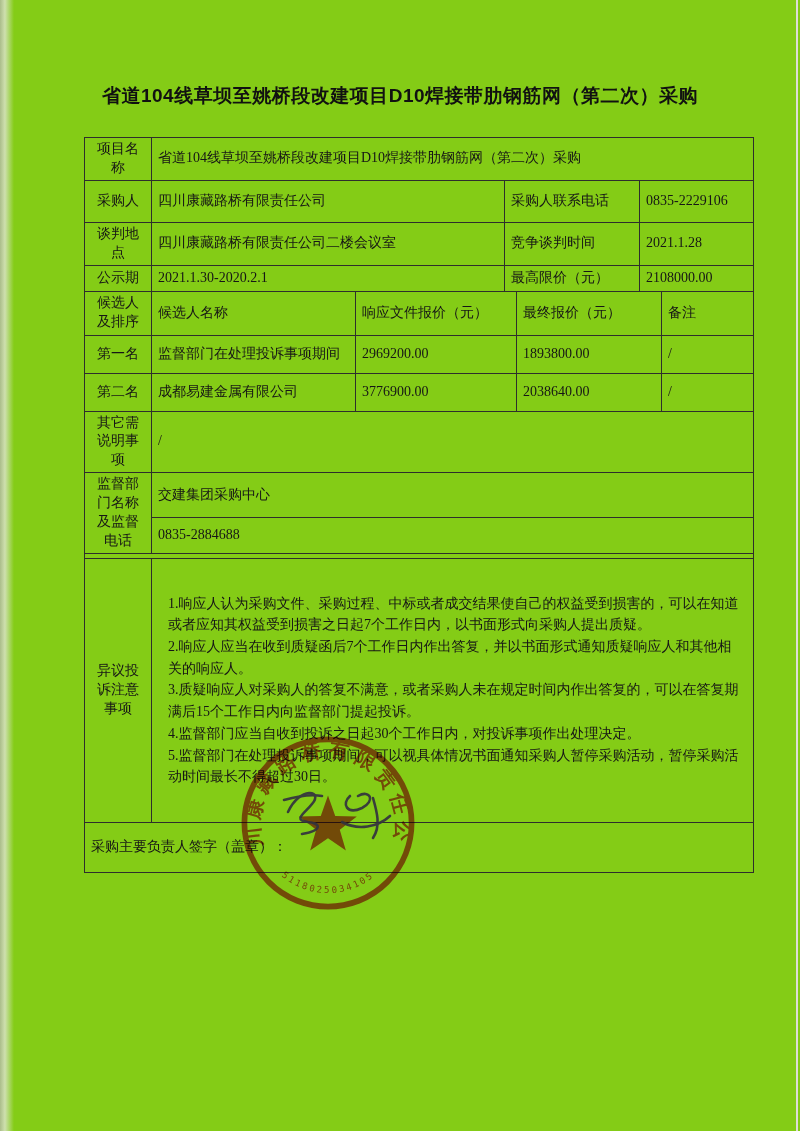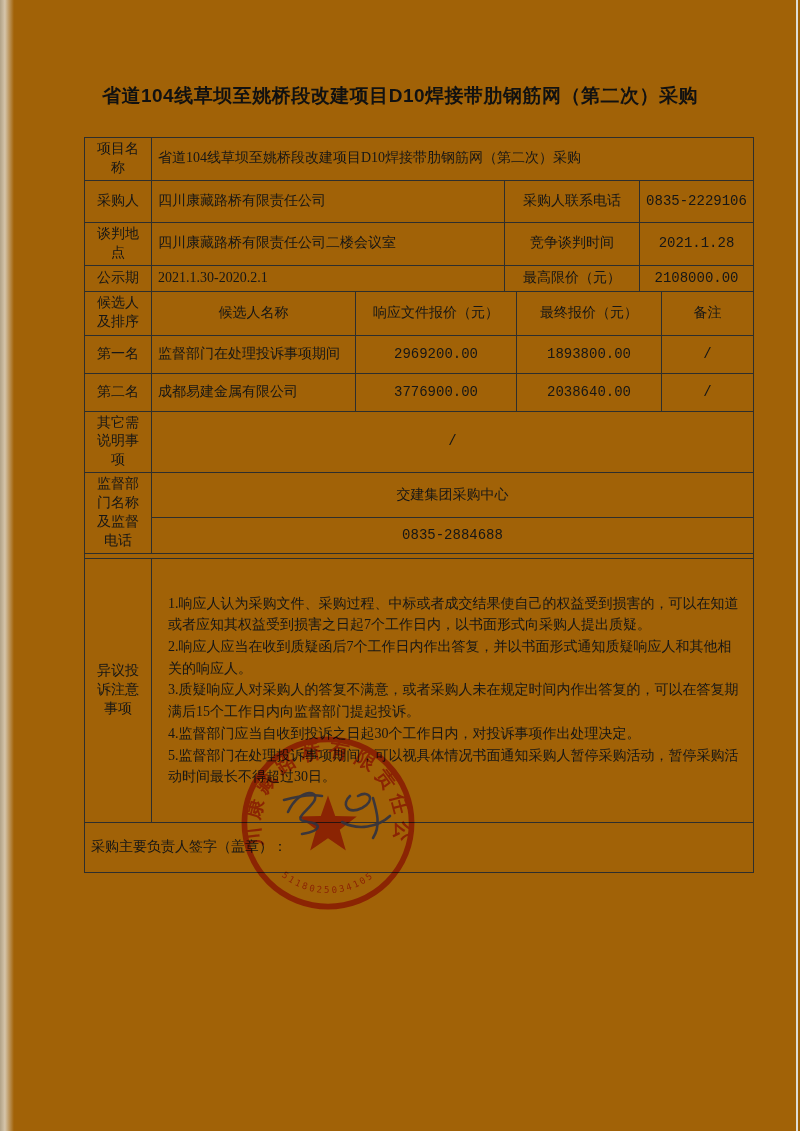--- a/index.html
+++ b/index.html
@@ -4,41 +4,41 @@
 <style>
   html,body{margin:0;padding:0;}
   body{
     width:800px;height:1131px;
     background:#f7f6f3;
     font-family:"Liberation Serif", serif;
     color:#161616;
     position:relative;
     overflow:hidden;
   }
-  .page{position:absolute;inset:0;background:#a16207;}
+  .page{position:absolute;inset:0;background:#84cc16;}
   .edge-left{position:absolute;left:0;top:0;width:14px;height:100%;
     background:linear-gradient(90deg,#b8b8b1 0,#e7e6e1 35%,rgba(247,246,243,0) 100%);
     opacity:.75;pointer-events:none;}
   .edge-right{position:absolute;right:2px;top:0;width:2px;height:100%;background:#deddd7;pointer-events:none;}
   .title{position:absolute;top:84px;left:0;width:100%;text-align:center;
     font-family:"Liberation Sans", sans-serif;font-weight:bold;
     font-size:19px;line-height:23px;color:#111;letter-spacing:.5px;}
   table.results{
     position:absolute;left:84px;top:137px;width:669px;
     border-collapse:collapse;table-layout:fixed;
   }
   table.results td{
     border:1.5px solid #2e2e2c;
     font-size:14px;line-height:1.35;
     padding:2px 6px;
     vertical-align:middle;
     word-break:break-all;
   }
   td.lbl{text-align:center;padding:2px 3px;}
-  td.center{text-align:center;font-family:Liberation Mono, monospace;}
+  td.center{}
   td.left{text-align:left;}
   tr.r1{height:42px}tr.r2{height:42px}tr.r3{height:38px}tr.r4{height:26px}
   tr.r5{height:44px}tr.r6{height:38px}tr.r7{height:38px}tr.r8{height:42px}
   tr.r9a{height:38px}tr.r9b{height:30px}
   tr.gap td{height:4px;padding:0;}
   tr.r10{height:264px}tr.r11{height:50px}
   .objection-items{padding:6px 2px;font-size:14px;line-height:1.55;margin-left:8px;}
   .objection-items div{margin:0;}
   .sig-label{font-size:14px;}
   .stamp{position:absolute;left:233px;top:728px;width:190px;height:190px;

